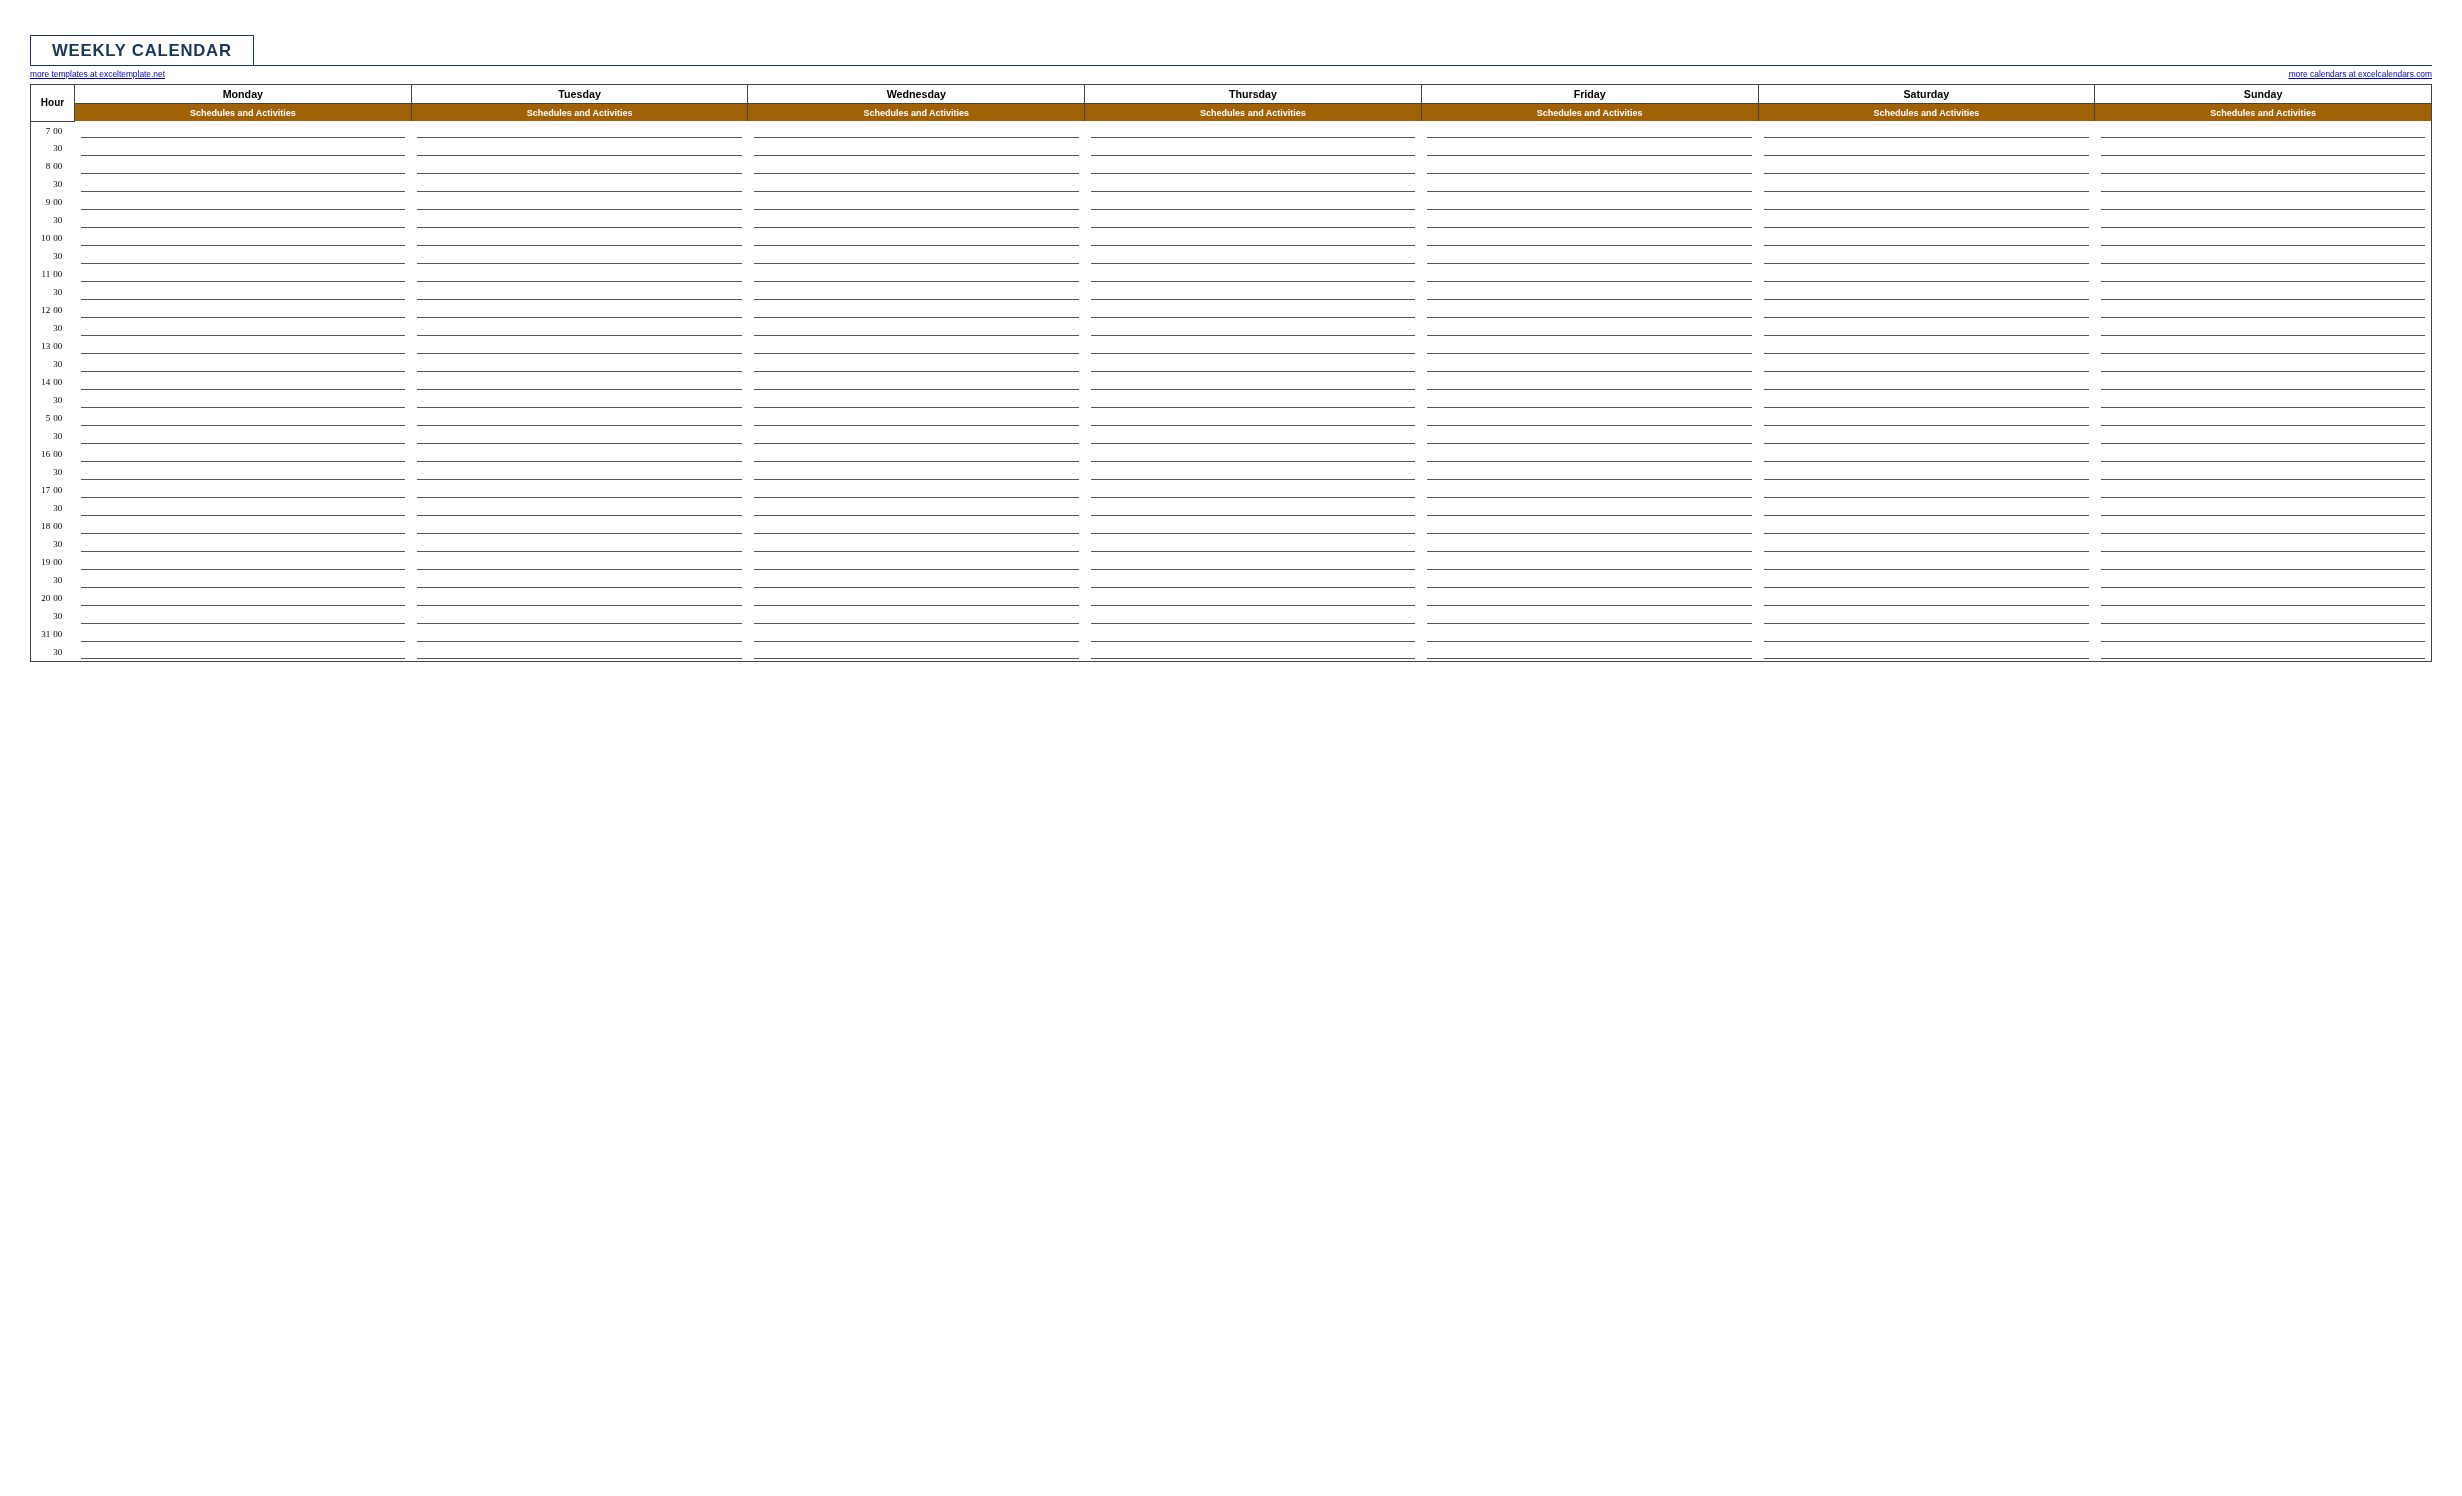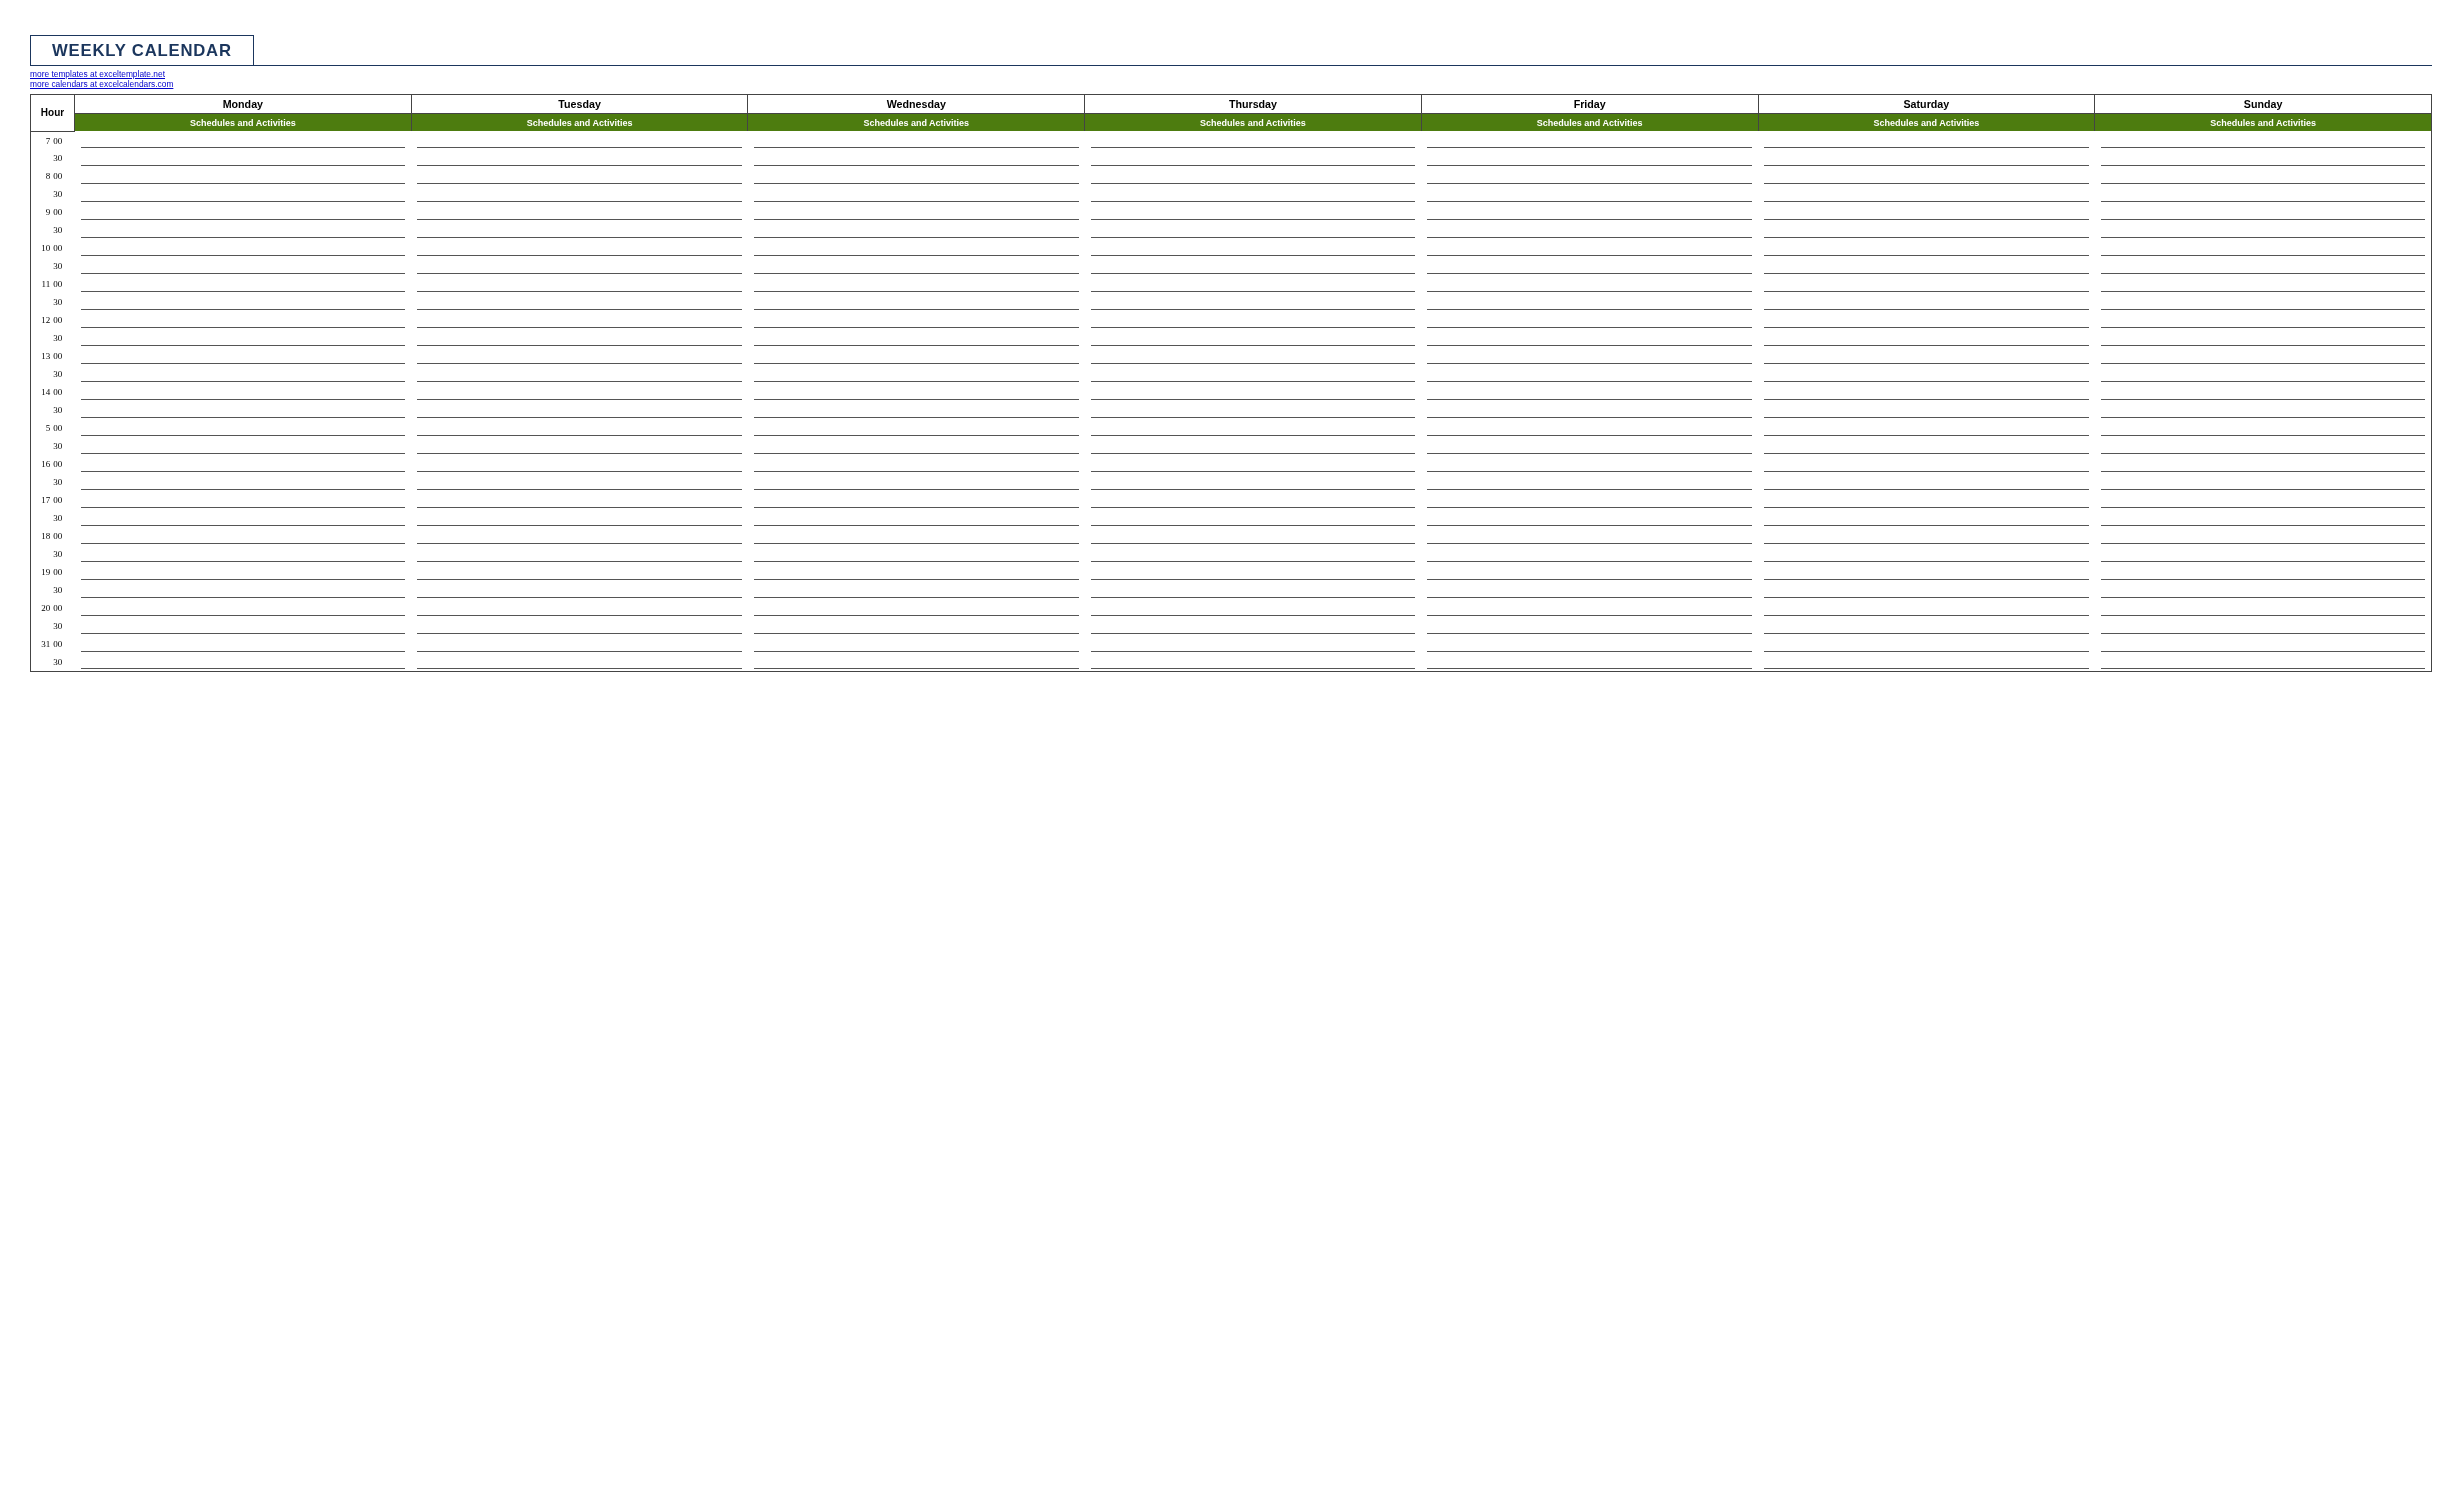--- a/index.html
+++ b/index.html
@@ -25,21 +25,20 @@
     font-size: 16.7px;
     font-weight: bold;
     color: #1b365d;
     letter-spacing: 0.8px;
   }
   .links-row {
     display: flex;
     justify-content: space-between;
     font-size: 8.4px;
     margin-bottom: 4.6px;
-    flex-direction: column;
   }
   .links-row a {
     color: #0000cc;
     text-decoration: underline;
   }
   table.calendar {
     width: 100%;
     border-collapse: collapse;
     table-layout: fixed;
   }
@@ -50,21 +49,21 @@
     font-size: 10px;
     vertical-align: middle;
   }
   table.calendar th.day-head {
     border: 0.8px solid #444;
     font-weight: bold;
     font-size: 10.7px;
     padding: 3px 12px;
   }
   table.calendar th.sub-head {
-    background: #4d7c0f;
+    background: #a16207;
     color: #fff;
     font-weight: bold;
     font-size: 9px;
     padding: 3.8px 0;
     border-left: 0.8px solid #444;
     border-right: 0.8px solid #444;
   }
   table.calendar td.hour-cell {
     text-align: right;
     padding: 1.5px 4.6px 1.5px 1.5px;

